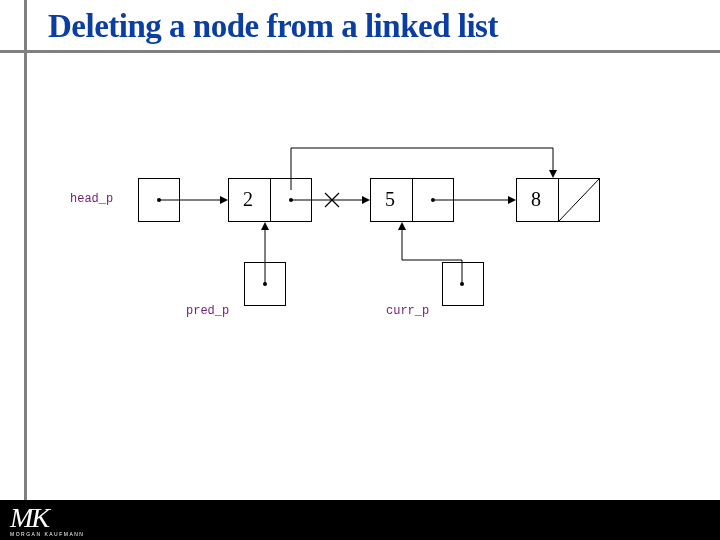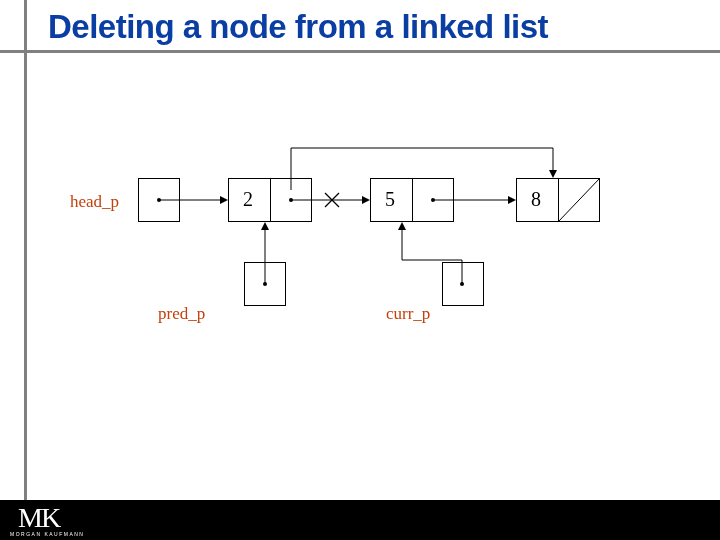--- a/index.html
+++ b/index.html
@@ -14,58 +14,59 @@
   .rule-h { position: absolute; background: #808080; height: 3px; }
   .rule-v { position: absolute; background: #808080; width: 3px; }
   .title {
     position: absolute;
     top: 8px;
     left: 48px;
     font-size: 33px;
     font-weight: bold;
     color: #0b3ea3;
     letter-spacing: -0.5px;
+    font-family: Liberation Serif, serif;
   }
   .diagram {
     position: absolute;
     left: 70px;
     top: 130px;
     width: 590px;
     height: 220px;
   }
   .box {
     position: absolute;
     border: 1px solid #000;
     background: #fff;
   }
   .vline { position: absolute; width: 1px; background: #000; }
   .lbl {
     position: absolute;
-    font-family: Liberation Serif, serif;
-    font-size: 17px;
-    color: #c2410c;
+    font-family: Liberation Mono, monospace;
+    font-size: 12px;
+    color: #701a75;
   }
   .val {
     position: absolute;
     font-family: Georgia, "Times New Roman", serif;
     font-size: 20px;
     color: #000;
   }
   .footer {
     position: absolute;
     bottom: 0; left: 0; right: 0;
     height: 40px;
     background: #000;
   }
   .logo {
     position: absolute;
     left: 10px; bottom: 3px;
     color: #fff;
   }
-  .logo-mk { font-family: Georgia, serif; font-size: 28px; letter-spacing: -2px; margin-left: 8px; }
+  .logo-mk { font-family: Georgia, serif; font-size: 28px; font-style: italic; letter-spacing: -2px; }
   .logo-sub { font-size: 5px; letter-spacing: 1.5px; display:block; margin-top:-3px; }
   .copyright {
     position: absolute;
     bottom: 12px;
     left: 0; right: 0;
     text-align: center;
     font-size: 12px;
     font-weight: bold;
     color: #000;
   }
@@ -101,21 +102,21 @@
   <div class="val" style="left:315px; top:58px;">5</div>
 
   <div class="box" style="left:446px; top:48px; width:84px; height:44px;"></div>
   <div class="vline" style="left:488px; top:48px; height:44px;"></div>
   <div class="val" style="left:461px; top:58px;">8</div>
 
   <svg class="arrow" style="left:488px; top:48px; width:42px; height:44px;">
     <line x1="0" y1="44" x2="42" y2="0" stroke="#000" stroke-width="1"></line>
   </svg>
 
-  <div class="lbl" style="left:88px; top:174px;">pred_p</div>
+  <div class="lbl" style="left:116px; top:174px;">pred_p</div>
   <div class="box" style="left:174px; top:132px; width:42px; height:44px;"></div>
 
   <div class="lbl" style="left:316px; top:174px;">curr_p</div>
   <div class="box" style="left:372px; top:132px; width:42px; height:44px;"></div>
 
   <svg class="arrow" style="left:89px; top:66px; width:70px; height:10px;">
     <line x1="0" y1="4" x2="62" y2="4" stroke="#000" stroke-width="1"></line>
     <polygon points="69,4 61,0 61,8" fill="#000"></polygon>
     <circle cx="0" cy="4" r="2" fill="#000"></circle>
   </svg>

